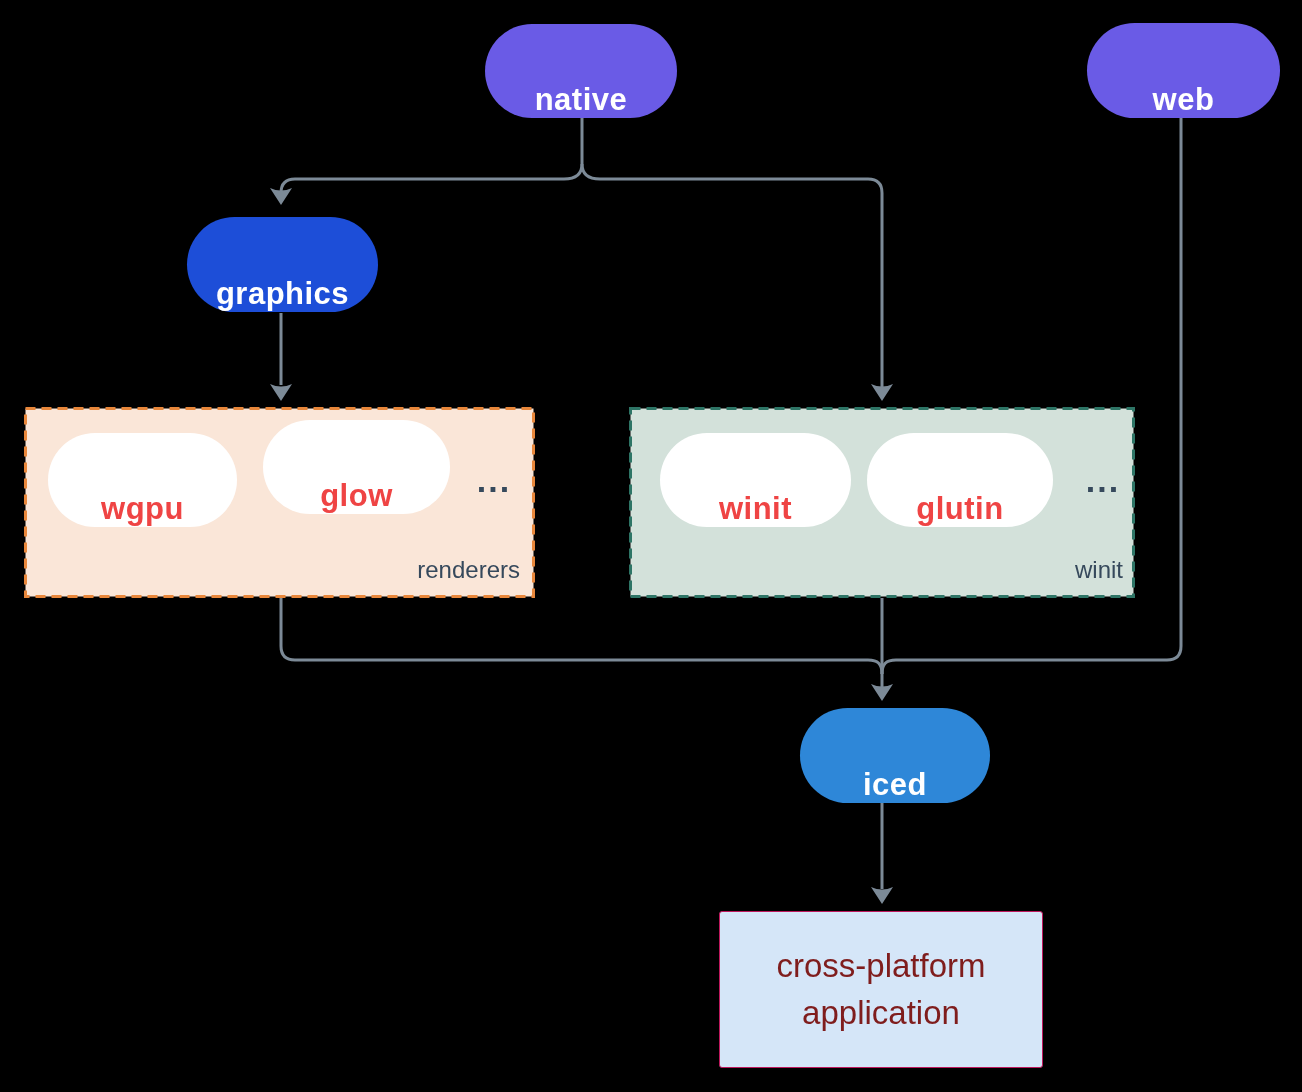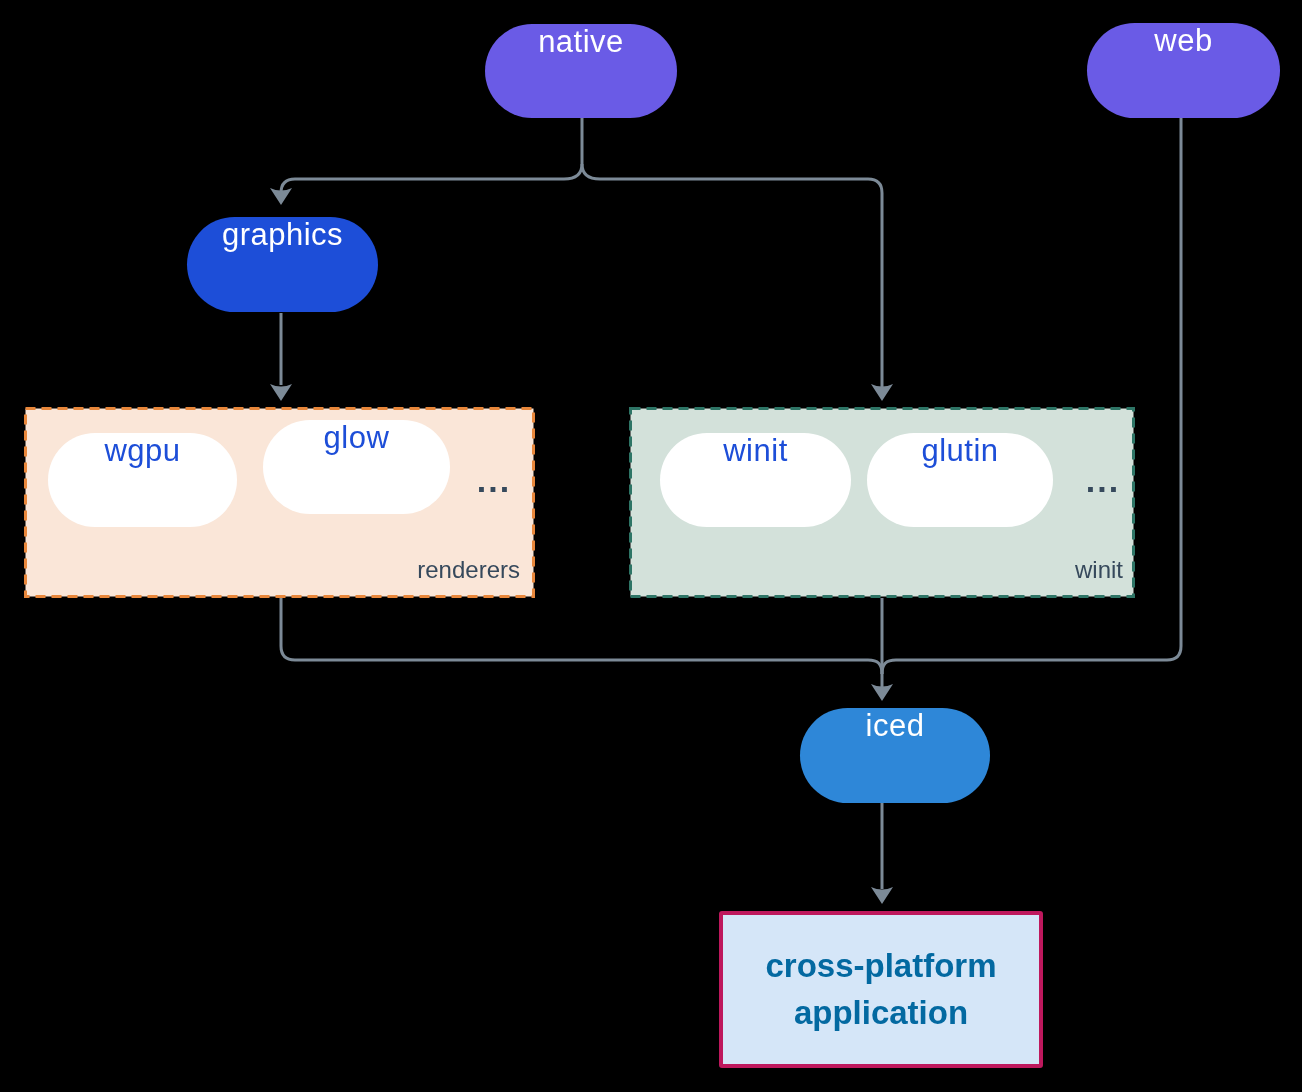--- a/index.html
+++ b/index.html
@@ -34,29 +34,30 @@
     stroke-width: 3;
     stroke-dasharray: 10 6;
   }
   .group-rect.renderers { fill: #FAE6D8; stroke: #E8873B; }
   .group-rect.shells    { fill: #D3E1DA; stroke: #2E7566; }
 
   .pill {
     position: absolute;
     border-radius: 48px;
     display: flex;
-    align-items: flex-start;
+    align-items: flex-end;
     justify-content: center;
     font-size: 31px;
     letter-spacing: 0.5px;
+    font-weight: bold;
   }
   .pill.platform { background: #6A5BE6; color: #FFFFFF; }
   .pill.graphics { background: #1d4ed8; color: #FFFFFF; }
   .pill.iced     { background: #2E87D8; color: #FFFFFF; }
-  .pill.white    { background: #FFFFFF; color: #1d4ed8; }
+  .pill.white    { background: #FFFFFF; color: #ef4444; }
 
   #n-native   { left: 485px;  top: 24px;  width: 192px; height: 94px; }
   #n-web      { left: 1087px; top: 23px;  width: 193px; height: 95px; }
   #n-graphics { left: 187px;  top: 217px; width: 191px; height: 95px; }
   #n-wgpu     { left: 48px;   top: 433px; width: 189px; height: 94px; }
   #n-glow     { left: 263px;  top: 420px; width: 187px; height: 94px; }
   #n-winit    { left: 660px;  top: 433px; width: 191px; height: 94px; }
   #n-glutin   { left: 867px;  top: 433px; width: 186px; height: 94px; }
   #n-iced     { left: 800px;  top: 708px; width: 190px; height: 95px; }
 
@@ -84,30 +85,29 @@
   #lb-shells    { left: 903px; top: 556px; }
 
   .app-box {
     position: absolute;
     left: 719px;
     top: 911px;
     width: 324px;
     height: 157px;
     box-sizing: border-box;
     background: #D5E6F8;
-    border: 4px solid #be185d;
+    border: 1px solid #be185d;
     border-radius: 3px;
     display: flex;
     flex-direction: column;
     align-items: center;
     justify-content: center;
     font-size: 33px;
     line-height: 1.42;
-    color: #0369a1;
-    font-weight: bold;
+    color: #7f1d1d;
   }
 </style>
 </head>
 <body>
 
 <div class="stage">
 
   <svg class="edges-layer" width="1302" height="1092" viewBox="0 0 1302 1092">
 
     <rect class="group-rect renderers" x="25.5" y="408.5" width="508" height="188"></rect>

